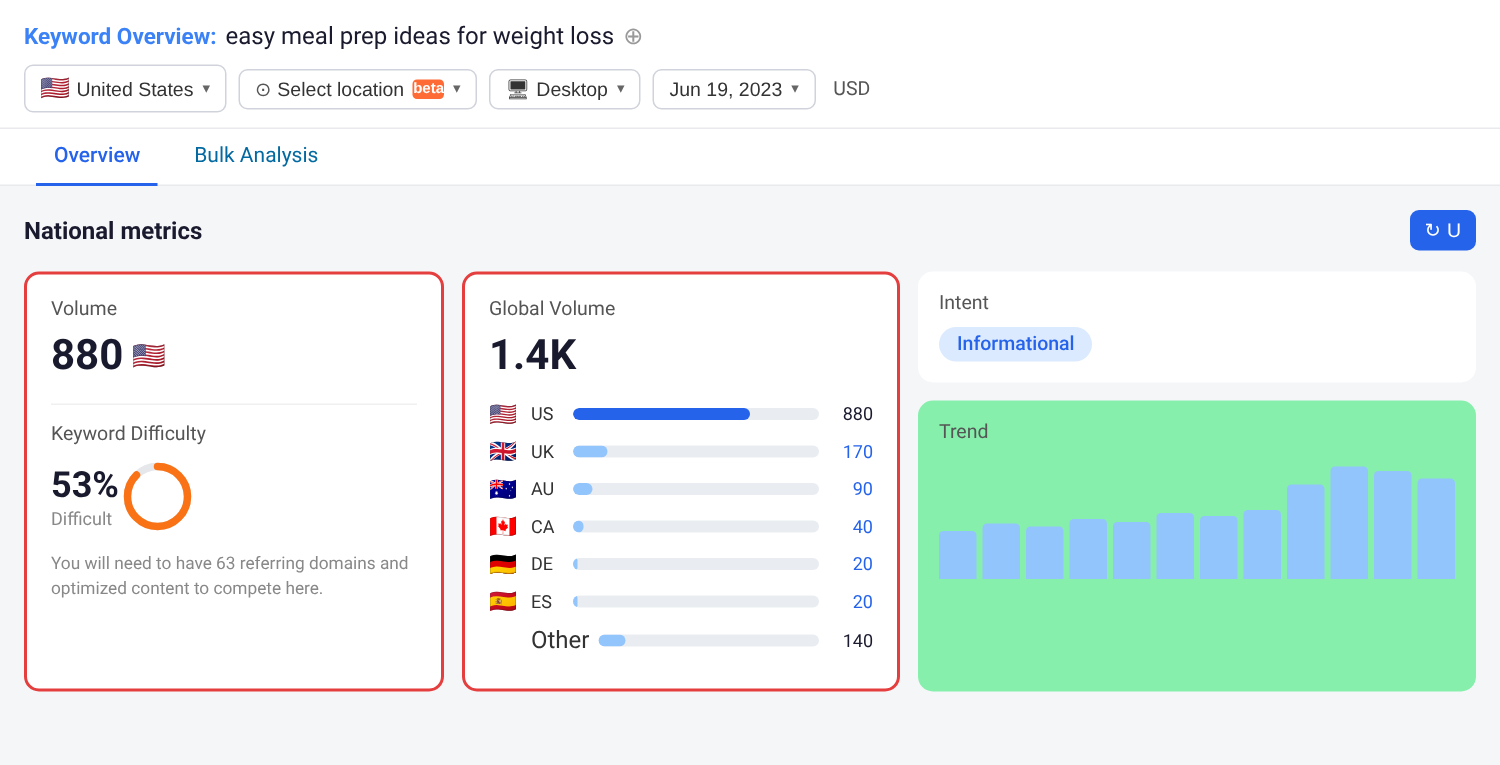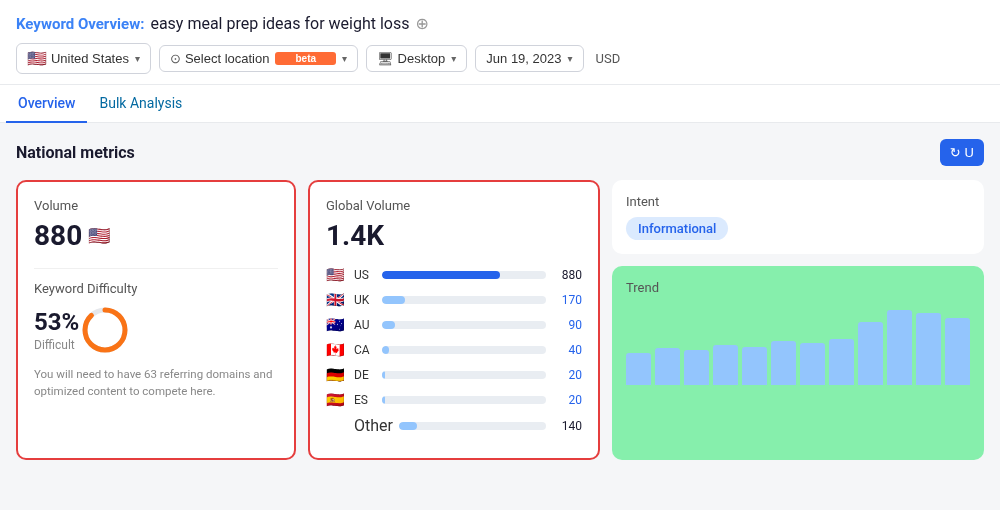--- a/index.html
+++ b/index.html
@@ -11,25 +11,25 @@
     .header { padding: 14px 16px 10px; background: #fff; border-bottom: 1px solid #e8eaed; }
     .page-title-row { display: flex; align-items: center; gap: 6px; margin-bottom: 10px; }
     .page-title-label { font-weight: 700; font-size: 15px; color: #3b82f6; }
     .page-title-keyword { font-weight: 400; font-size: 16px; color: #1a1a2e; }
     .add-icon { color: #999; font-size: 16px; cursor: pointer; }
 
     .filters-row { display: flex; align-items: center; gap: 8px; }
     .filter-btn { display: flex; align-items: center; gap: 4px; background: #fff; border: 1px solid #d0d3db; border-radius: 6px; padding: 5px 10px; cursor: pointer; font-size: 13px; color: #333; }
     .filter-btn .chevron { font-size: 10px; color: #666; margin-left: 2px; }
     .flag { font-size: 16px; }
-    .beta-badge { background: #ff6b35; color: #fff; font-size: 10px; font-weight: 700; border-radius: 3px; padding: 1px 20px; margin-left: 2px; }
+    .beta-badge { background: #ff6b35; color: #fff; font-size: 10px; font-weight: 700; border-radius: 3px; padding: 1px 0; margin-left: 2px; }
     .currency-label { font-size: 13px; color: #555; margin-left: 4px; }
 
     
-    .tabs-row { display: flex; align-items: center; gap: 0; padding: 0 6px; background: #fff; border-bottom: 1px solid #e8eaed; }
+    .tabs-row { display: flex; align-items: center; gap: 12px; padding: 0 24px; background: #fff; border-bottom: 1px solid #e8eaed; }
     .tab { padding: 10px 12px; font-size: 14px; color: #0369a1; cursor: pointer; border-bottom: 2px solid transparent; margin-bottom: -1px; }
     .tab.active { color: #2563eb; border-bottom: 2px solid #2563eb; font-weight: 500; }
 
     
     .main { padding: 16px; background: #f5f6f8; min-height: 420px; }
     .section-title { font-size: 16px; font-weight: 700; color: #1a1a2e; margin-bottom: 14px; display: flex; align-items: center; justify-content: space-between; }
 
     .update-btn { background: #2563eb; color: #fff; border: none; border-radius: 6px; padding: 6px 10px; font-size: 13px; cursor: pointer; display: flex; align-items: center; gap: 4px; }
 
     .cards-row { display: flex; gap: 12px; }

